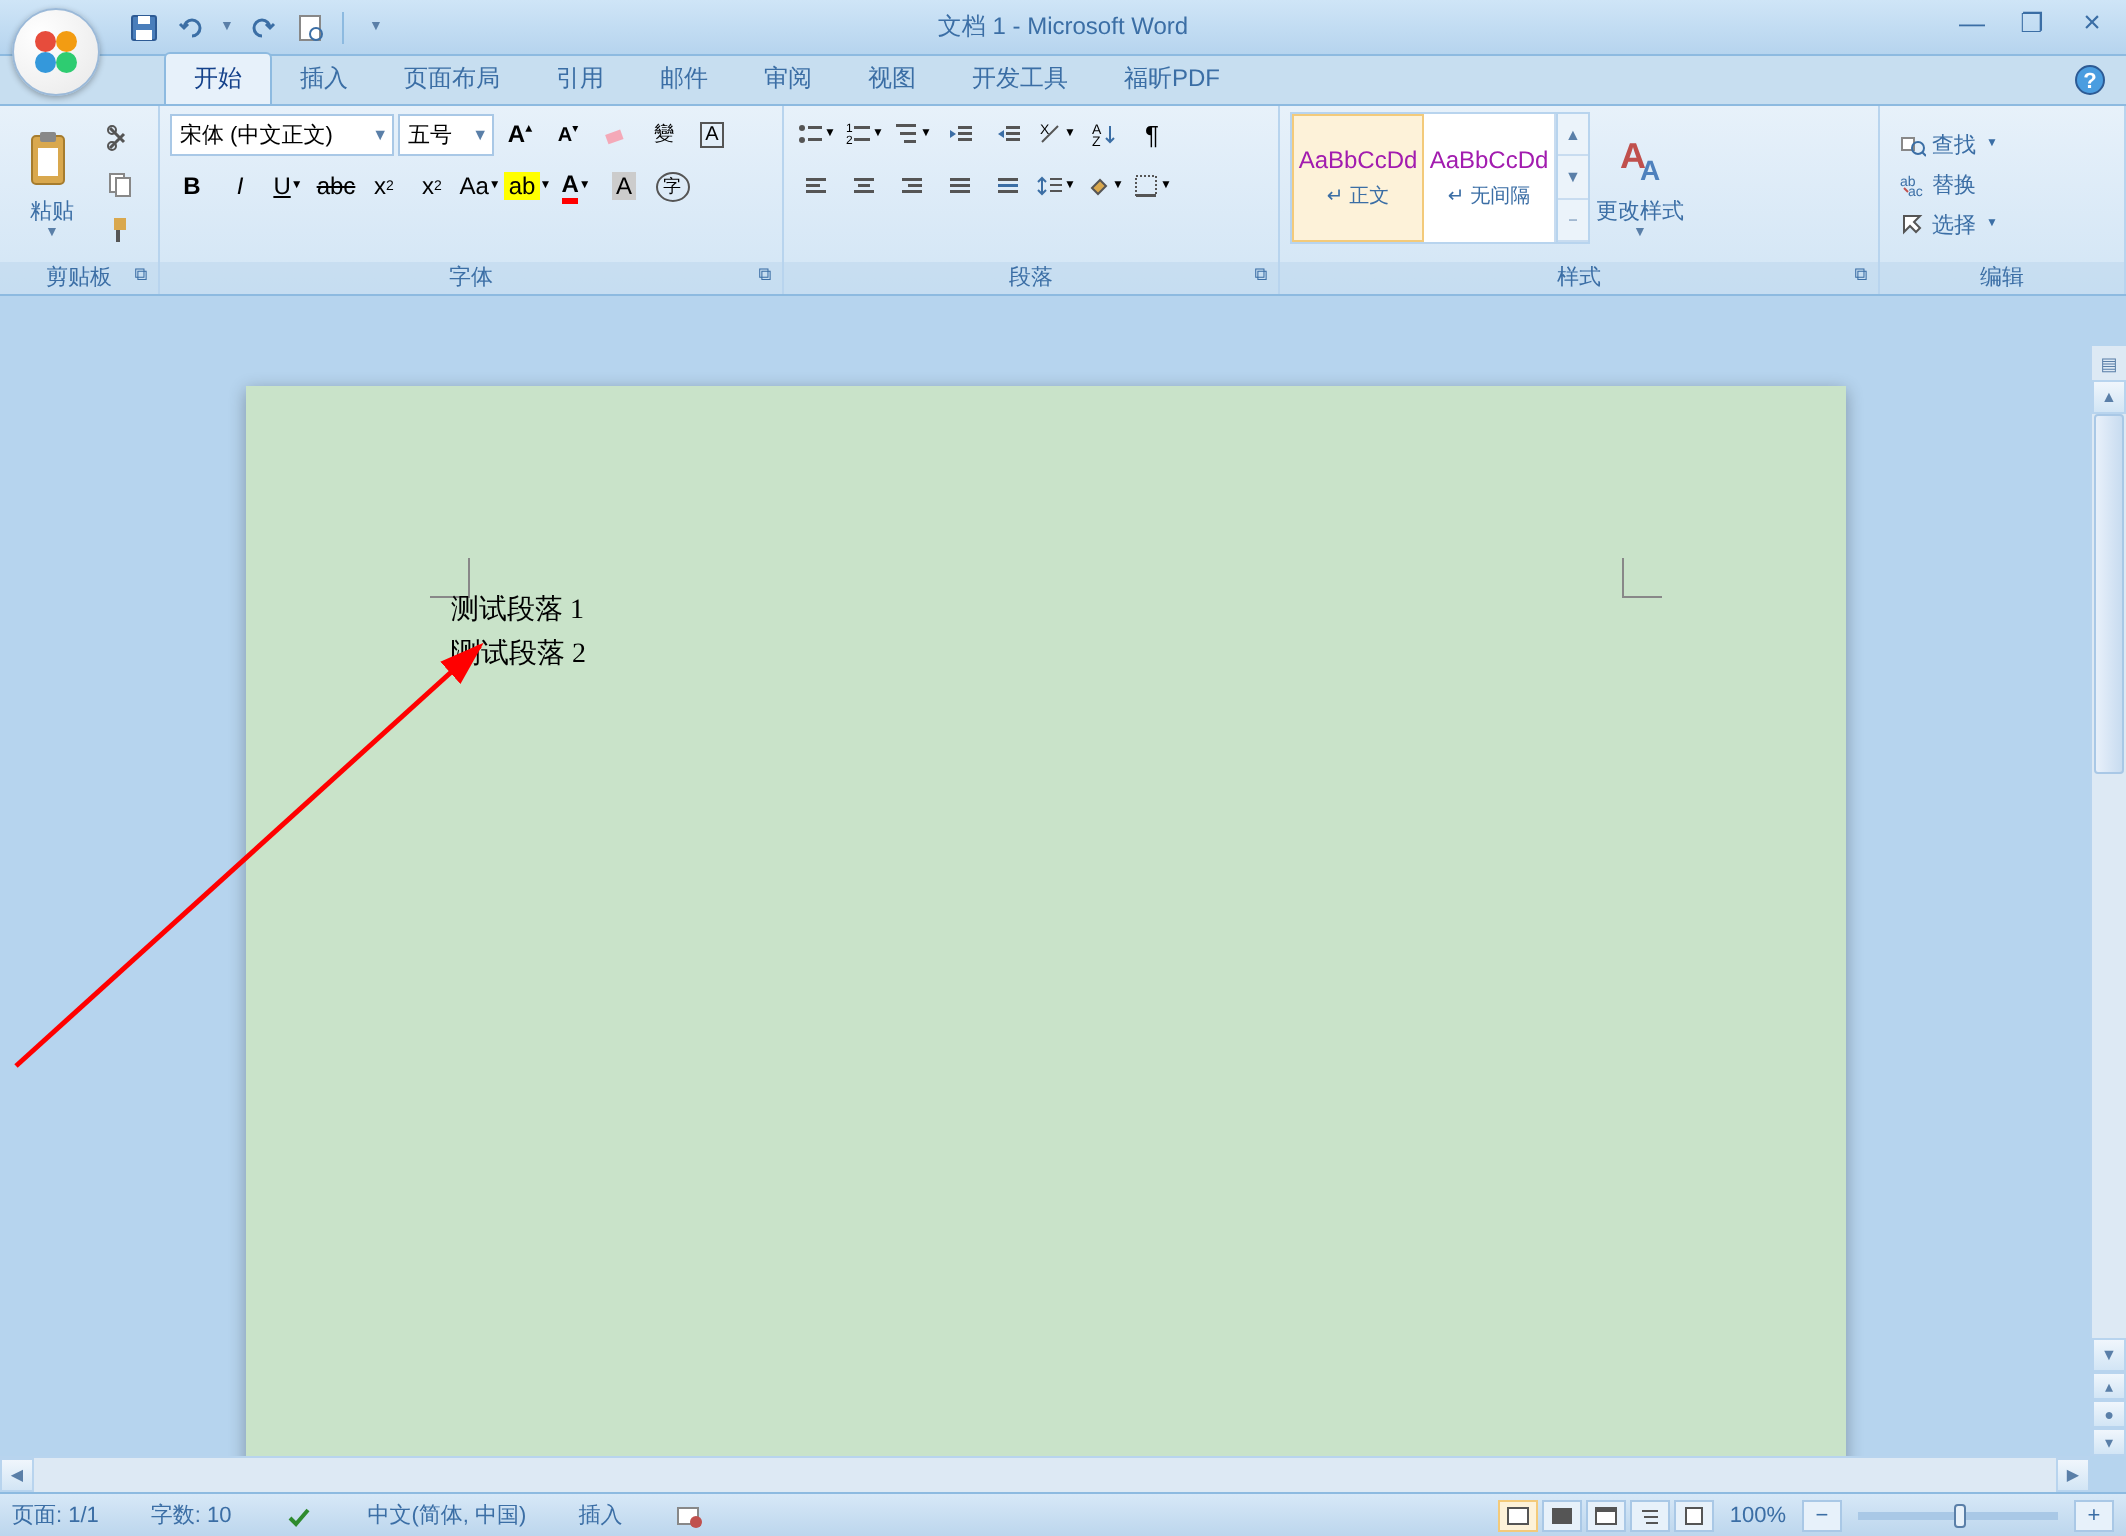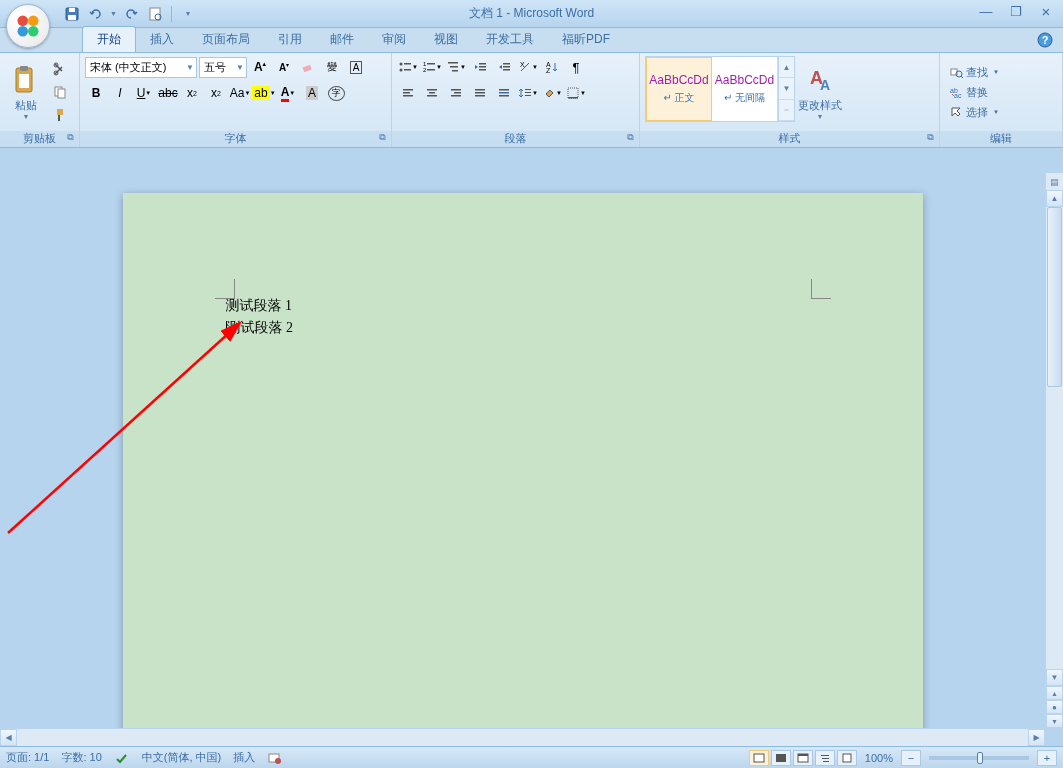--- a/index.html
+++ b/index.html
@@ -48,21 +48,21 @@
 .corner-tr { right: 92px; top: 86px; border-left: 1px solid #888; border-bottom: 1px solid #888; }
 .doc-content { position: absolute; left: 103px; top: 102px; font-family: SimSun, serif; font-size: 14px; line-height: 22px; color: #000; }
 .cursor-mark { display: inline-block; width: 1px; height: 16px; background: #000; vertical-align: middle; }
 .arrow-annotation { position: absolute; pointer-events: none; }
 .vscroll { position: absolute; right: 0; top: 0; width: 18px; bottom: 18px; background: #dde9f4; border-left: 1px solid #b8d4ee; display: flex; flex-direction: column; }
 .hscroll { position: absolute; left: 0; right: 18px; bottom: 0; height: 18px; background: #dde9f4; border-top: 1px solid #b8d4ee; display: flex; }
 .scroll-btn { width: 17px; height: 17px; display: flex; align-items: center; justify-content: center; background: linear-gradient(#f0f6fc, #d2e5f5); border: 1px solid #b8d4ee; color: #5a7fa8; font-size: 8px; cursor: pointer; }
 .scroll-track { flex: 1; position: relative; }
 .scroll-thumb { position: absolute; background: linear-gradient(90deg, #e8f0fa, #c8dcf0); border: 1px solid #a9c8e6; border-radius: 2px; }
 .vscroll .scroll-thumb { left: 1px; right: 1px; top: 0; height: 180px; }
-.statusbar { position: absolute; left: 0; right: 0; bottom: 0; height: 22px; background: linear-gradient(#d7e8f7, #bcd6ed); border-top: 1px solid #8dbae0; display: flex; align-items: center; padding: 0 6px; font-size: 11px; color: #3b6ea5; gap: 12px; }
+.statusbar { position: absolute; left: 0; right: 0; bottom: 0; height: 22px; background: linear-gradient(#d7e8f7, #bcd6ed); border-top: 1px solid #8dbae0; display: flex; align-items: center; padding: 0 6px; font-size: 11px; color: #3b6ea5; gap: 26px; }
 .status-right { margin-left: auto; display: flex; align-items: center; gap: 2px; justify-content: space-between; }
 .view-btn { width: 20px; height: 16px; border: 1px solid #a9c8e6; background: #e7f1fa; cursor: pointer; display: flex; align-items: center; justify-content: center; }
 .view-btn.active { background: #fdf2d9; border-color: #f3ca7a; }
 .zoom-slider { width: 100px; height: 4px; background: #a9c8e6; position: relative; margin: 0 6px; }
 .zoom-thumb { position: absolute; left: 48px; top: -4px; width: 6px; height: 12px; background: #e7f1fa; border: 1px solid #5a7fa8; border-radius: 2px; }
 .zoom-tick { position: absolute; left: 50px; top: -2px; width: 1px; height: 8px; background: #5a7fa8; }
 .nav-btns { display: flex; flex-direction: column; }
 .nav-btns .scroll-btn { height: 14px; }
 </style>
 </head>

